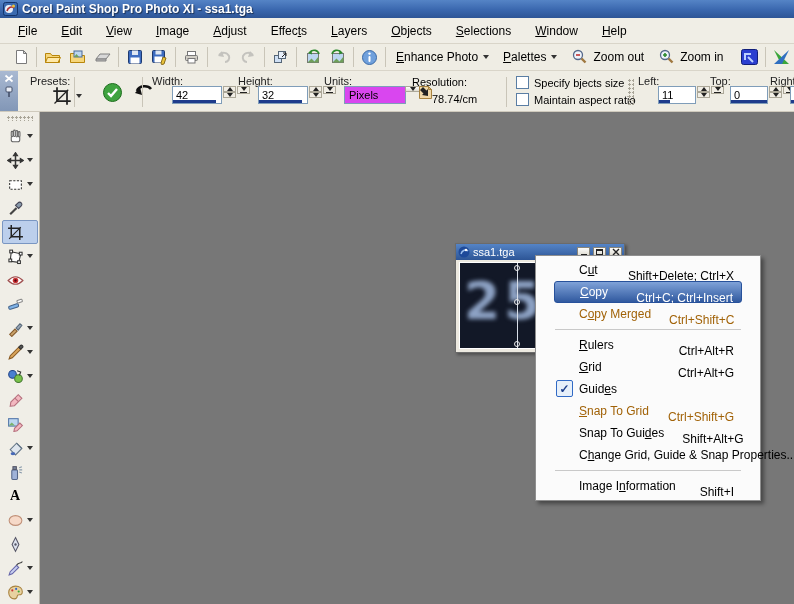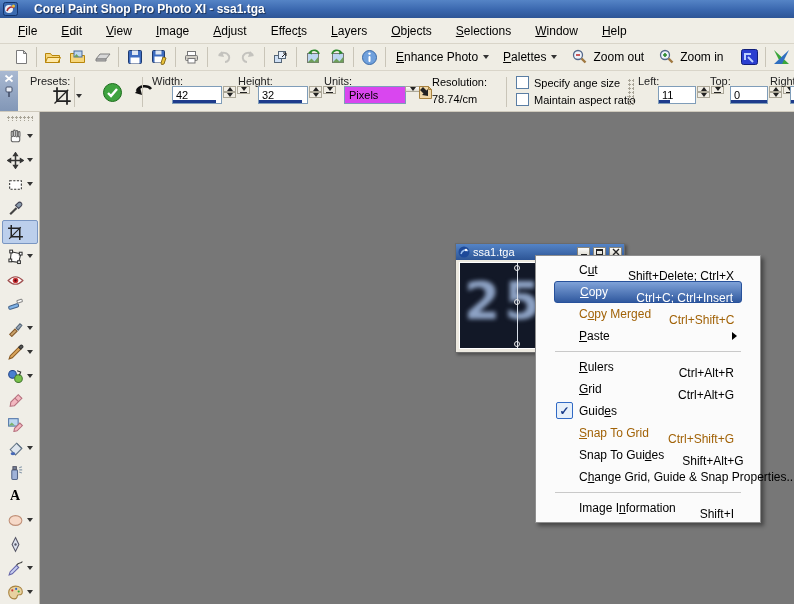--- a/index.html
+++ b/index.html
@@ -3,21 +3,21 @@
 <meta charset="utf-8">
 <style>
   * { margin:0; padding:0; box-sizing:border-box; }
   body { font-family:"Liberation Sans", sans-serif; background:#444; }
   .app { position:relative; width:794px; height:604px; overflow:hidden; background:#777; font-size:12px; color:#000; }
 
   
   .titlebar { position:absolute; left:0; top:0; width:794px; height:18px;
     background:linear-gradient(180deg,#5584c6 0%,#3a67ae 55%,#2d5596 100%);
     display:flex; align-items:center; padding-left:3px; }
-  .titlebar .ttext { color:#fff; font-weight:bold; font-size:12px; margin-left:16px; text-shadow:1px 1px 1px rgba(0,0,0,.5); white-space:nowrap; }
+  .titlebar .ttext { color:#fff; font-weight:bold; font-size:12px; margin-left:4px; text-shadow:1px 1px 1px rgba(0,0,0,.5); white-space:nowrap; }
   .appicon { width:15px; height:14px; display:inline-block; }
 
   
   .menubar { position:absolute; left:0; top:18px; width:794px; height:26px; background:#f0eee6; border-bottom:1px solid #d9d5c9; display:flex; align-items:center; padding-left:6px; }
   .mb-item { padding:4px 12px; font-size:12px; cursor:default; white-space:nowrap; }
 
   
   .toolbar { position:absolute; left:0; top:44px; width:794px; height:27px; background:#efede4; border-bottom:1px solid #d9d5c9; display:flex; align-items:center; padding:0 0 0 2px; overflow:hidden; }
   .vgrip { width:6px; height:20px; margin:0 3px;
     background-image:radial-gradient(circle at 1.5px 1.5px,#a9a598 1.1px,transparent 1.4px);
@@ -345,27 +345,27 @@
     </div>
 
     <div class="fgroup" style="left:396px;top:12px">
       <svg width="19" height="19" viewBox="0 0 19 19">
         <path d="M3.5 3.5h9l3 3v9h-12z" fill="#f0d8a8" stroke="#a8823e"></path>
           <path d="M12.5 3.5v3h3z" fill="#d8b878" stroke="#a8823e"></path>
           <path d="M12 13l-6-1 1.5-1.5L4 7l3-3 3.5 3.5L12 6z" fill="#222"></path>
         </svg>
     </div>
 
-    <span class="res2" style="left:432px;top:5px">Resolution:</span>
+    <span class="res2" style="left:412px;top:5px">Resolution:</span>
     <span class="res2" style="left:432px;top:22px">78.74/cm</span>
     <div class="osep" style="left:506px"></div>
 
     <div class="chkrow" style="left:516px;top:5px">
       <span class="chkbox"></span>
-      <span>Specify ange size</span>
+      <span>Specify bjects size</span>
     </div>
     <div class="chkrow" style="left:516px;top:22px">
       <span class="chkbox"></span>
       <span>Maintain aspect ratio</span>
     </div>
 
     <div class="ogrip" style="left:628px"></div>
 
     <span class="olabel" style="left:638px">Left:</span>
     <div class="fgroup" style="left:638px">
@@ -614,24 +614,20 @@
         <span class="cm-short">Shift+Delete; Ctrl+X</span>
       </div>
       <div class="cm-item hl">
         <span class="cm-label"><u>C</u>opy</span>
         <span class="cm-short">Ctrl+C; Ctrl+Insert</span>
       </div>
       <div class="cm-item dis">
         <span class="cm-label">C<u>o</u>py Merged</span>
         <span class="cm-short">Ctrl+Shift+C</span>
       </div>
-      <div class="cm-item">
-        <span class="cm-label"><u>P</u>aste</span>
-        <span class="cm-arrow"></span>
-      </div>
       <div class="cm-sep"></div>
       <div class="cm-item">
         <span class="cm-label"><u>R</u>ulers</span>
         <span class="cm-short">Ctrl+Alt+R</span>
       </div>
       <div class="cm-item">
         <span class="cm-label"><u>G</u>rid</span>
         <span class="cm-short">Ctrl+Alt+G</span>
       </div>
       <div class="cm-item">

